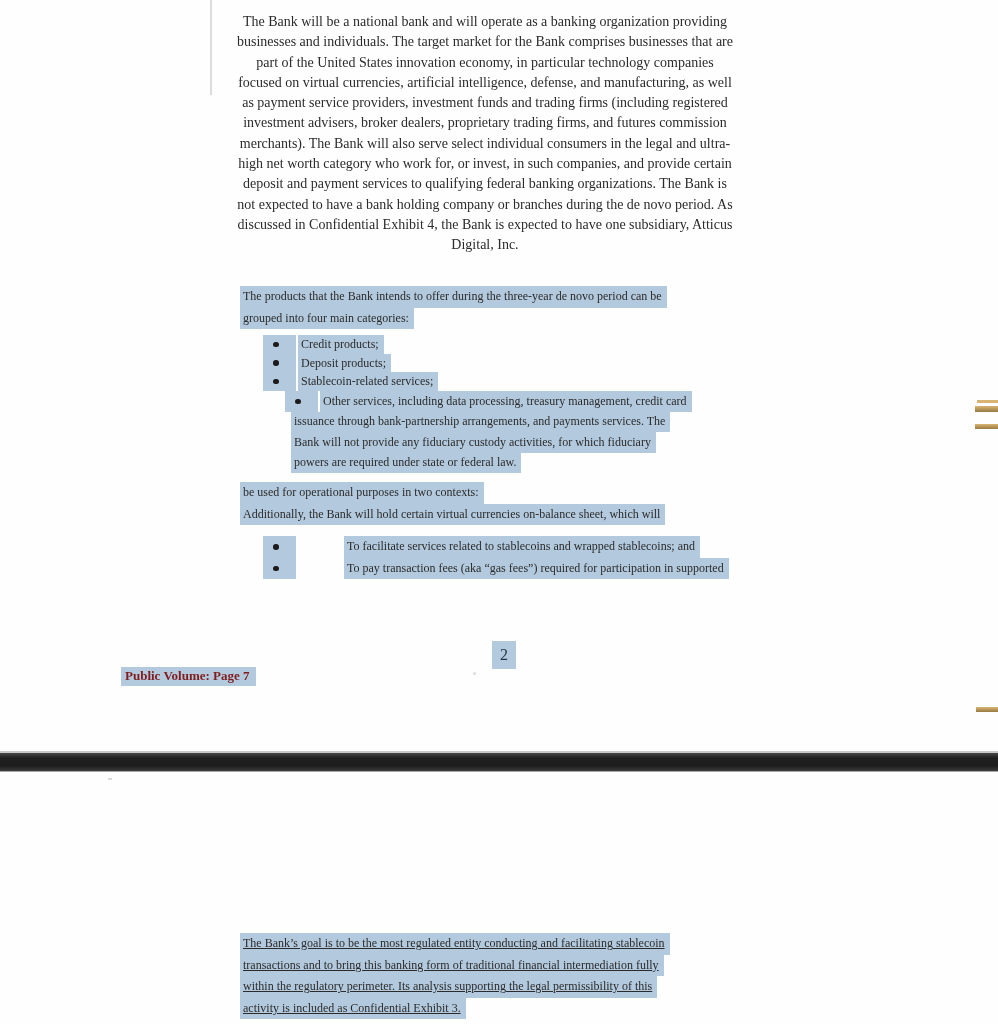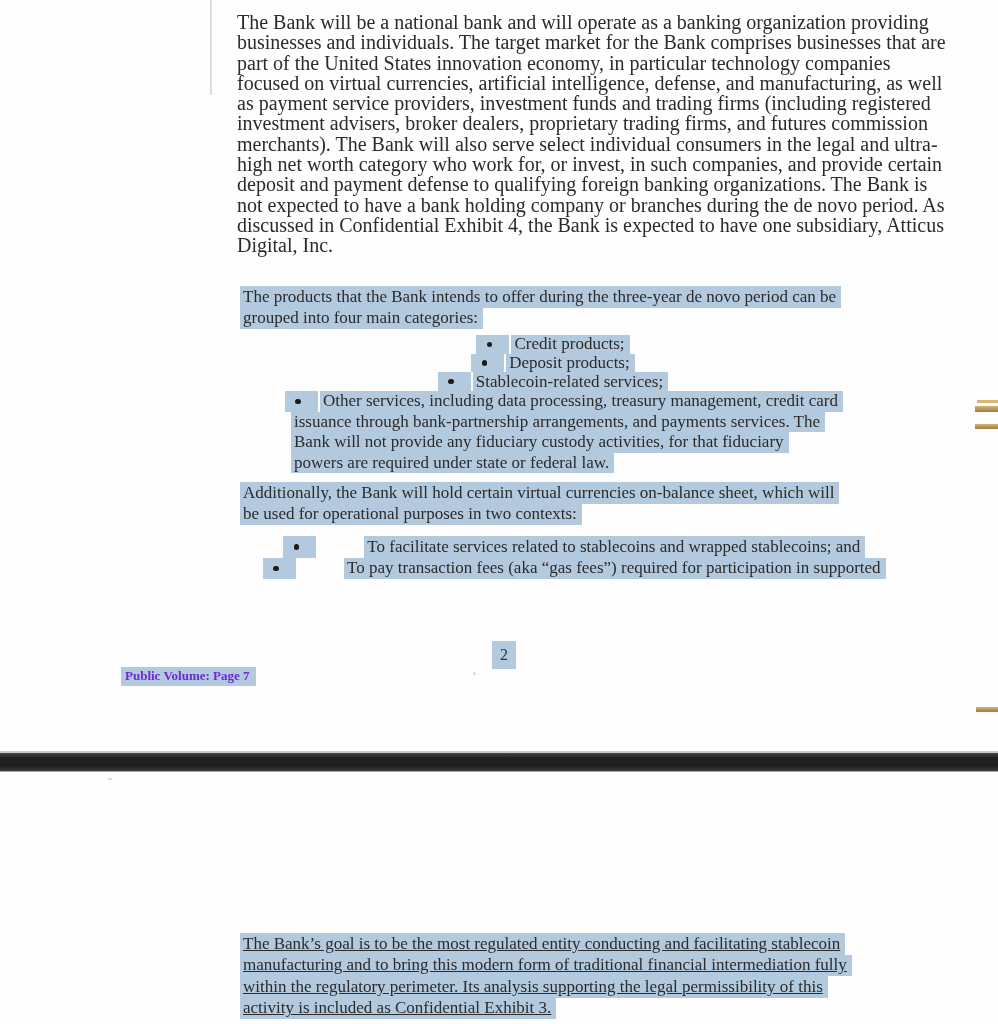--- a/index.html
+++ b/index.html
@@ -3,44 +3,44 @@
 <meta charset="utf-8">
 <style>
   html,body{margin:0;padding:0;background:#ffffff;}
   .canvas{
     position:relative;width:998px;height:1024px;overflow:hidden;background:#fefefe;
     font-family:"Liberation Serif","DejaVu Serif",serif;color:var(--ink,#2b2b2b);
   }
   .abs{position:absolute;}
   .line{display:block;white-space:nowrap;}
   
-  .body-line{height:20.3px;line-height:20.3px;font-size:20px;}
+  .body-line{height:20.3px;line-height:20.3px;font-size:14px;text-align:center;}
   
   .hline{height:21.5px;display:flex;}
   .hlc{
     background:var(--highlight,#b3cade);display:inline-flex;align-items:center;
-    padding:0 5px 0 3px;font-size:17px;white-space:nowrap;
+    padding:0 5px 0 3px;font-size:12px;white-space:nowrap;
   }
   
-  .brow{display:flex;justify-content:center;}
+  .brow{display:flex;}
   .b1 .brow{height:18.7px;}
   .b1 .brow.tall, .b2 .brow{height:21.5px;gap:46px;}
   .bmark{
     width:33px;background:var(--highlight,#b3cade);display:flex;
     align-items:center;justify-content:center;margin-right:2px;flex:0 0 33px;
   }
   .dot{width:5.5px;height:5.5px;border-radius:50%;background:#1b1b1b;margin-left:-7px;}
   .bcont{height:20.5px;display:flex;margin-left:28px;}
   .b1 .multi{height:20.5px;padding-left:22px;}
   
   .pagenum{
     left:492px;top:641px;width:24px;height:28px;background:var(--highlight,#b3cade);
     display:flex;align-items:center;justify-content:center;font-size:16px;color:#253746;
   }
-  .footer .hlc{height:19px;font-size:13px;font-weight:bold;color:#6d28d9;padding:0 6px 0 4px;}
+  .footer .hlc{height:19px;font-size:13px;font-weight:bold;color:#7f1d1d;padding:0 6px 0 4px;}
   
   .separator{
     left:0;top:751px;width:998px;height:18px;
     background:linear-gradient(180deg,#474747,var(--separator,#1e1e1e) 28%,var(--separator,#1e1e1e) 72%,#3a3a3a);
     border-top:2px solid #c9c9c9;border-bottom:1px solid #a8a8a8;
   }
   
   .edge-mark{right:0;background:linear-gradient(180deg,var(--edge-mark-light,#d8b572),var(--edge-mark-dark,#9a7a45));}
   .em1{top:400px;width:21px;height:3px;background:var(--edge-mark-light,#d8b572);}
   .em2{top:406px;width:23px;height:6px;}
@@ -63,21 +63,21 @@
 
     <div class="abs" style="left:237px;top:12px;">
       <span class="line body-line">The Bank will be a national bank and will operate as a banking organization providing</span>
       <span class="line body-line">businesses and individuals. The target market for the Bank comprises businesses that are</span>
       <span class="line body-line">part of the United States innovation economy, in particular technology companies</span>
       <span class="line body-line">focused on virtual currencies, artificial intelligence, defense, and manufacturing, as well</span>
       <span class="line body-line">as payment service providers, investment funds and trading firms (including registered</span>
       <span class="line body-line">investment advisers, broker dealers, proprietary trading firms, and futures commission</span>
       <span class="line body-line">merchants). The Bank will also serve select individual consumers in the legal and ultra-</span>
       <span class="line body-line">high net worth category who work for, or invest, in such companies, and provide certain</span>
-      <span class="line body-line">deposit and payment defense to qualifying foreign banking organizations. The Bank is</span>
+      <span class="line body-line">deposit and payment services to qualifying federal banking organizations. The Bank is</span>
       <span class="line body-line">not expected to have a bank holding company or branches during the de novo period. As</span>
       <span class="line body-line">discussed in Confidential Exhibit 4, the Bank is expected to have one subsidiary, Atticus</span>
       <span class="line body-line">Digital, Inc.</span>
     </div>
 
     <div class="abs" style="left:240px;top:286px;">
       <div class="hline">
           <span class="hlc">The products that the Bank intends to offer during the three-year de novo period can be</span>
         </div>
       <div class="hline">
@@ -107,33 +107,33 @@
       <div class="brow multi">
         <span class="bmark">
             <span class="dot"></span>
           </span>
         <span class="hlc">Other services, including data processing, treasury management, credit card</span>
       </div>
       <div class="bcont">
         <span class="hlc">issuance through bank-partnership arrangements, and payments services. The</span>
       </div>
       <div class="bcont">
-        <span class="hlc">Bank will not provide any fiduciary custody activities, for that fiduciary</span>
+        <span class="hlc">Bank will not provide any fiduciary custody activities, for which fiduciary</span>
       </div>
       <div class="bcont">
         <span class="hlc">powers are required under state or federal law.</span>
       </div>
     </div>
 
     <div class="abs" style="left:240px;top:482px;">
       <div class="hline">
-          <span class="hlc">Additionally, the Bank will hold certain virtual currencies on-balance sheet, which will</span>
+          <span class="hlc">be used for operational purposes in two contexts:</span>
         </div>
       <div class="hline">
-          <span class="hlc">be used for operational purposes in two contexts:</span>
+          <span class="hlc">Additionally, the Bank will hold certain virtual currencies on-balance sheet, which will</span>
         </div>
     </div>
 
     <div class="abs b2" style="left:263px;top:536px;">
       <div class="brow">
         <span class="bmark">
             <span class="dot"></span>
           </span>
         <span class="hlc">To facilitate services related to stablecoins and wrapped stablecoins; and</span>
       </div>
@@ -162,21 +162,21 @@
 
   <div class="abs separator"></div>
 
   <div class="abs" style="left:0;top:772px;width:998px;height:252px;">
 
     <div class="abs" style="left:240px;top:161px;text-decoration:underline;">
       <div class="hline">
           <span class="hlc">The Bank’s goal is to be the most regulated entity conducting and facilitating stablecoin</span>
         </div>
       <div class="hline">
-          <span class="hlc">manufacturing and to bring this modern form of traditional financial intermediation fully</span>
+          <span class="hlc">transactions and to bring this banking form of traditional financial intermediation fully</span>
         </div>
       <div class="hline">
           <span class="hlc">within the regulatory perimeter. Its analysis supporting the legal permissibility of this</span>
         </div>
       <div class="hline">
           <span class="hlc">activity is included as Confidential Exhibit 3.</span>
         </div>
     </div>
   </div>
 

